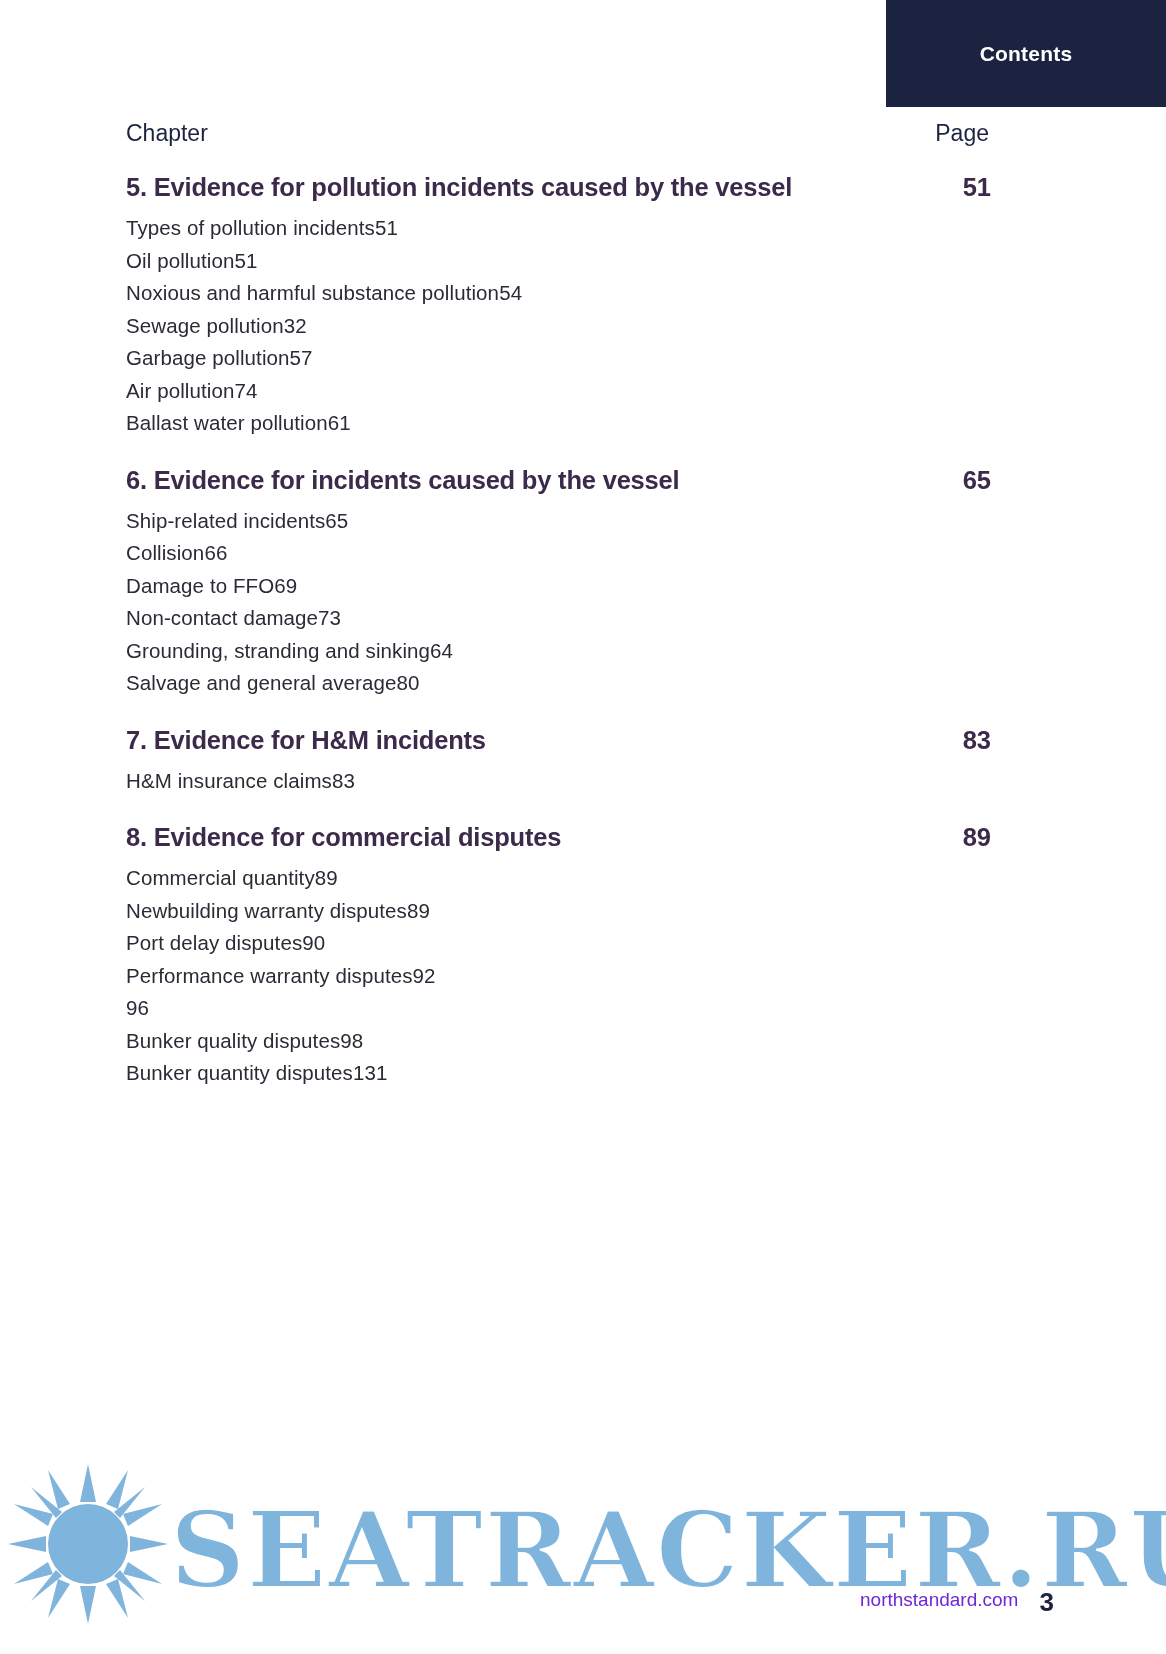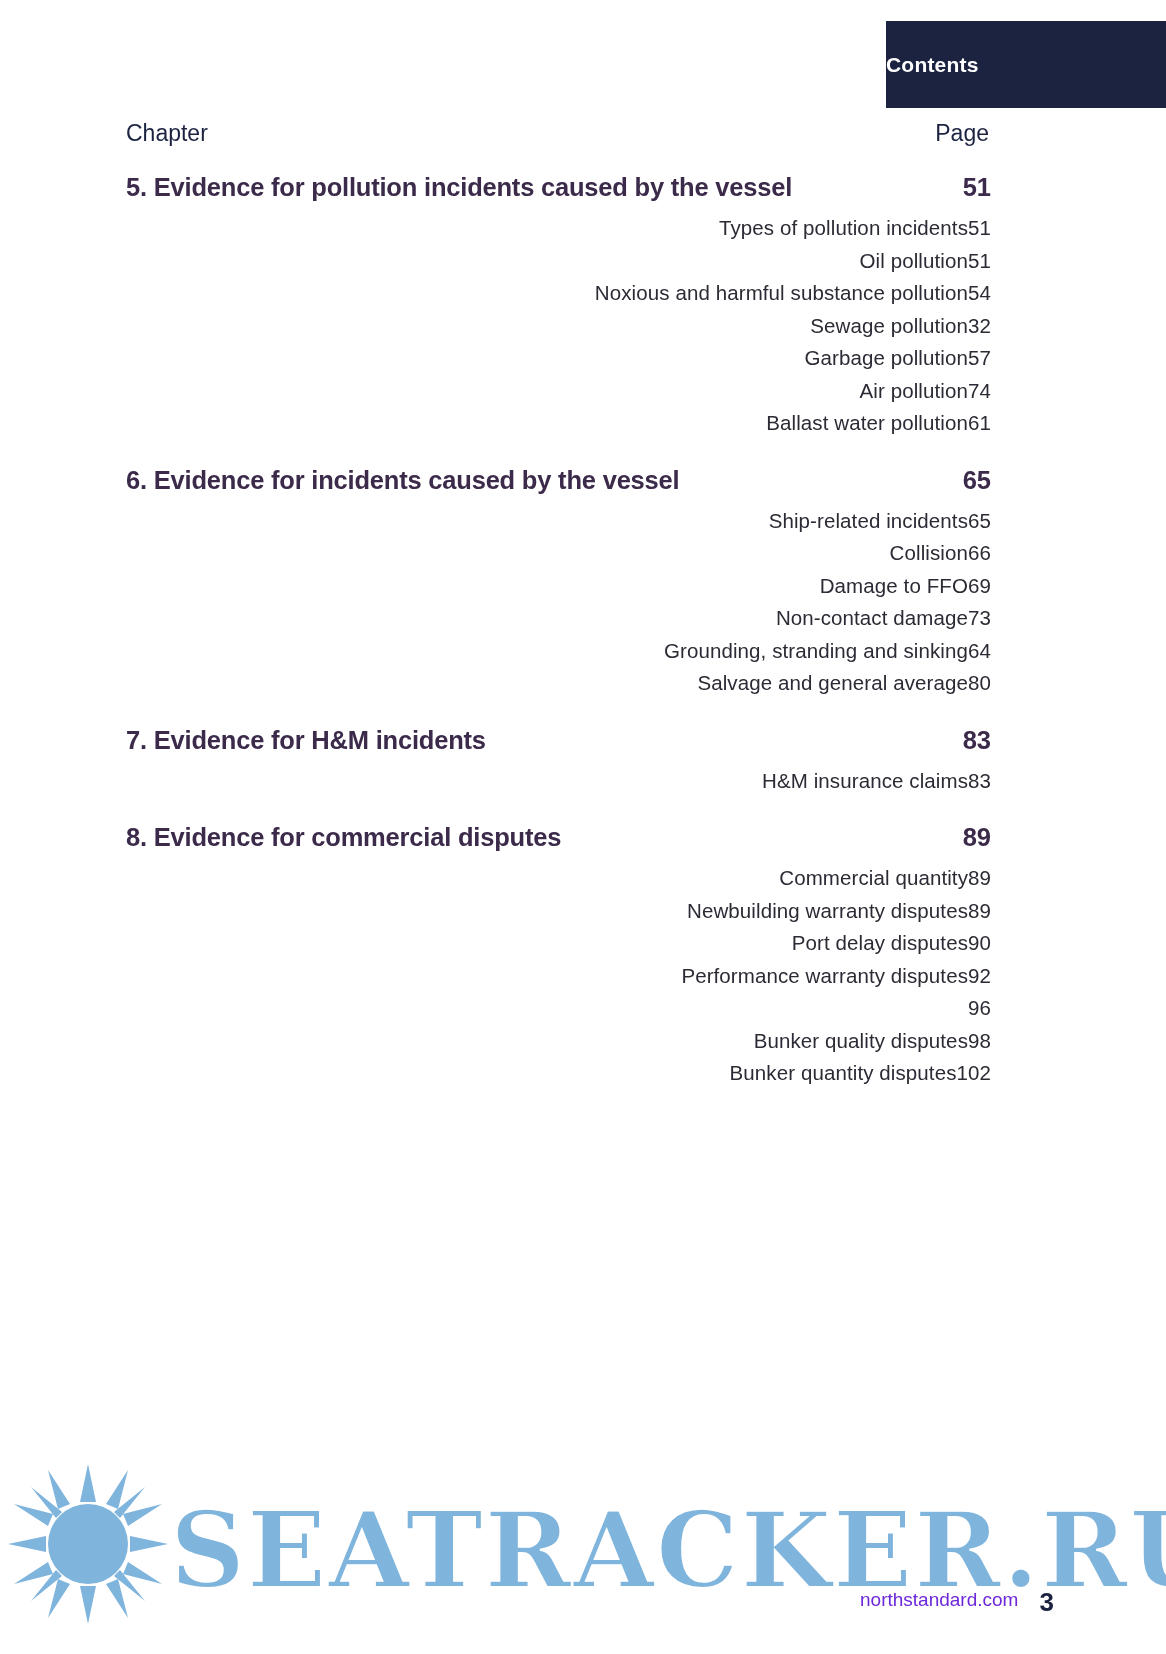--- a/index.html
+++ b/index.html
@@ -14,26 +14,25 @@
     position: relative;
     overflow: hidden;
   }
 
   
   .header-tab {
     position: absolute;
     top: 0;
     right: 0;
     width: 280px;
-    height: 87px;
+    height: 107px;
     background: #1b2340;
     display: flex;
     align-items: center;
-    justify-content: flex-start;
-    margin-top: 21px;
+    justify-content: center;
   }
   .header-tab-label {
     color: #ffffff;
     font-size: 21px;
     font-weight: bold;
     letter-spacing: 0.2px;
   }
 
   
   .page-content {
@@ -70,21 +69,21 @@
     letter-spacing: -0.2px;
   }
   .section-page {
     font-size: 25.5px;
     font-weight: bold;
     color: #3b2a4a;
   }
 
   .entry-row {
     display: flex;
-    justify-content: flex-end;
+    justify-content: flex-start;
     align-items: baseline;
     font-size: 20.5px;
     color: #2b2b35;
     line-height: 32.5px;
   }
   .entry-label { letter-spacing: 0.1px; }
   .entry-page { letter-spacing: 0.1px; }
 
   
   .footer-url {
@@ -246,21 +245,21 @@
     </div>
     <div class="entry-row">
       <span class="entry-page">96</span>
     </div>
     <div class="entry-row">
       <span class="entry-label">Bunker quality disputes</span>
       <span class="entry-page">98</span>
     </div>
     <div class="entry-row">
       <span class="entry-label">Bunker quantity disputes</span>
-      <span class="entry-page">102</span>
+      <span class="entry-page">131</span>
     </div>
   </div>
 
 </div>
 
 <div class="footer-url">northstandard.com</div>
 <div class="footer-pageno">3</div>
 
 <div class="watermark">
   <svg class="wm-sun" viewBox="0 0 160 160">

